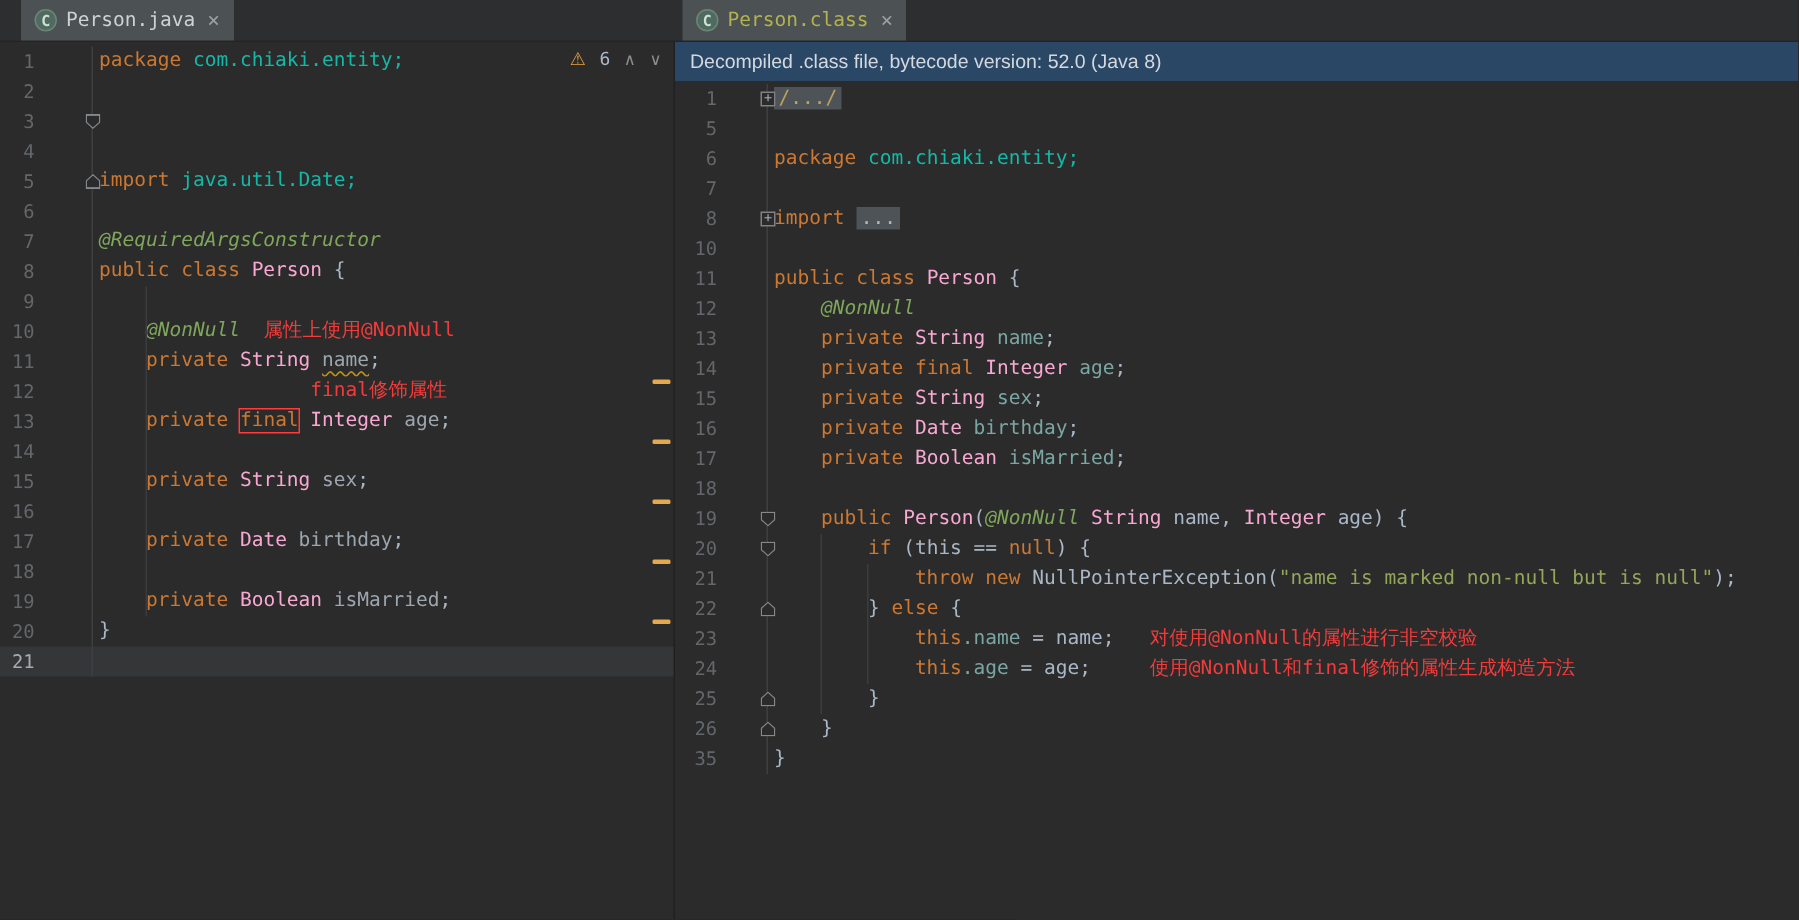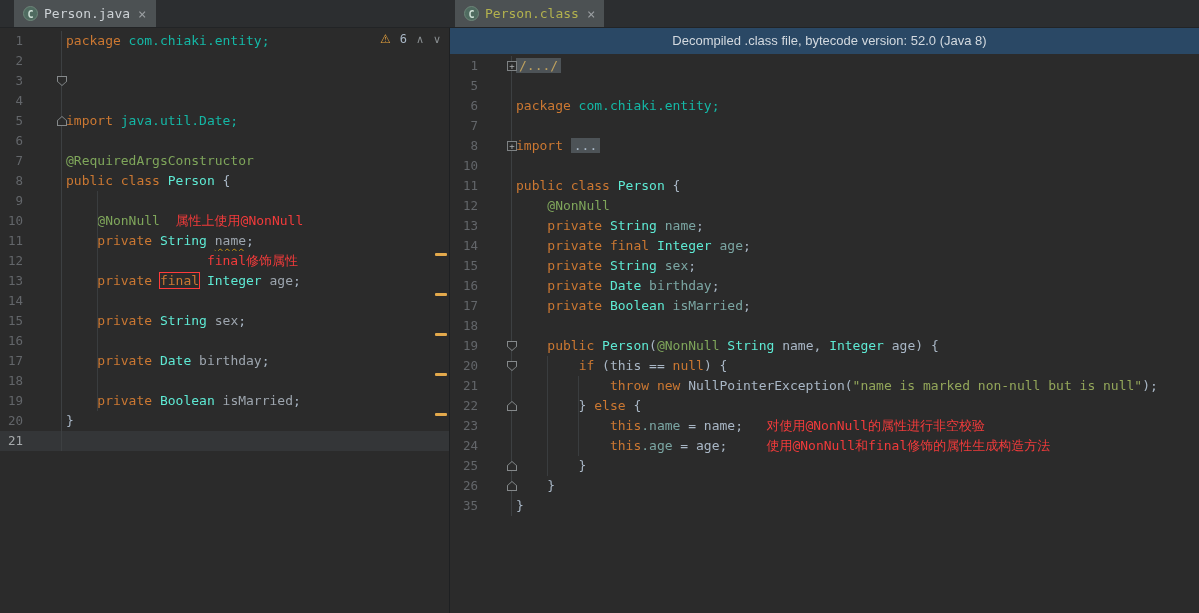--- a/index.html
+++ b/index.html
@@ -16,21 +16,21 @@
   .tab-label{font-size:13px;}
   .lab-java{color:#CDD2D6;}
   .lab-class{color:#B3B24E;}
   .close{color:#9B9FA2;font-size:14px;line-height:14px;padding-left:2px;}
   
   .panes{position:relative;display:flex;height:586px;}
   .pane{position:relative;background:#2B2B2B;box-sizing:border-box;}
   .pane.left{width:450px;border-right:1px solid #1E2022;}
   .pane.right{width:749px;}
   .banner{height:26px;line-height:26px;padding-left:10px;background:#2A4865;color:#D3D9DF;
-          font-family:"Liberation Sans",sans-serif;font-size:13px;text-align:center;}
+          font-family:"Liberation Sans",sans-serif;font-size:13px;}
   .rows-left{padding-top:3px;}
   .rows-right{padding-top:2px;}
   
   .row{display:flex;height:20px;line-height:20px;white-space:pre;}
   .row.caret{background:#343638;}
   .gut{flex:none;width:61px;border-right:1px solid #3D4042;position:relative;box-sizing:content-box;}
   .num{position:absolute;right:0;top:0;color:#63666A;font-size:12.5px;}
   .pane.left  .num{right:38px;}
   .pane.right .num{right:33px;}
   .row.caret .num{color:#A7ABAD;}
@@ -39,22 +39,22 @@
   .fold{position:absolute;right:-6px;top:5px;width:10px;height:10px;box-sizing:border-box;
         display:flex;align-items:center;justify-content:center;background:#2B2B2B;
         border:1px solid #7E8284;color:#A9ADAF;font:9px/1 "DejaVu Sans Mono",monospace;z-index:2;}
   .fold.start,.fold.end{border:none;background:#85898B;}
   .fold.start{clip-path:polygon(0 0,100% 0,100% 55%,50% 100%,0 55%);}
   .fold.end{clip-path:polygon(50% 0,100% 45%,100% 100%,0 100%,0 45%);}
   .fold.start::after,.fold.end::after{content:"";position:absolute;inset:1px;background:#2B2B2B;}
   .fold.start::after{clip-path:polygon(0 0,100% 0,100% 55%,50% 100%,0 55%);}
   .fold.end::after{clip-path:polygon(50% 0,100% 45%,100% 100%,0 100%,0 45%);}
   
-  .kw{color:#CC7832;} .pkg{color:#14b8a6;} .type{color:#5eead4;} .pl{color:#A9B7C6;}
-  .fld{color:#9DA5AE;} .tfld{color:#7BA6A3;} .ann{color:#7FA65B;} .str{color:#93A65A;}
+  .kw{color:#CC7832;} .pkg{color:#14b8a6;} .type{color:#f9a8d4;} .pl{color:#A9B7C6;}
+  .fld{color:#9DA5AE;} .tfld{color:#7BA6A3;} .ann{color:#7FA65B;font-style:italic;} .str{color:#93A65A;}
   .red{color:#F23B3B;}
   .wavy{color:#9DA5AE;text-decoration:underline;text-decoration-style:wavy;
         text-decoration-color:#BE9117;text-decoration-thickness:1px;text-underline-offset:3px;}
   .boxed{color:#CC7832;outline:1px solid #FF3B3B;}
   .fbox{background:#4D5357;color:#A9B7C6;padding:0 3px;}
   .fboxc{background:#4D5357;color:#BFA15E;padding:0 3px;}
   
   .widget{position:absolute;top:4px;right:8px;display:flex;align-items:center;gap:9px;z-index:3;}
   .warn-tri{color:#E8A33D;font-size:12px;font-family:"DejaVu Sans",sans-serif;}
   .warn-count{color:#A9B7C6;font-size:12px;}

